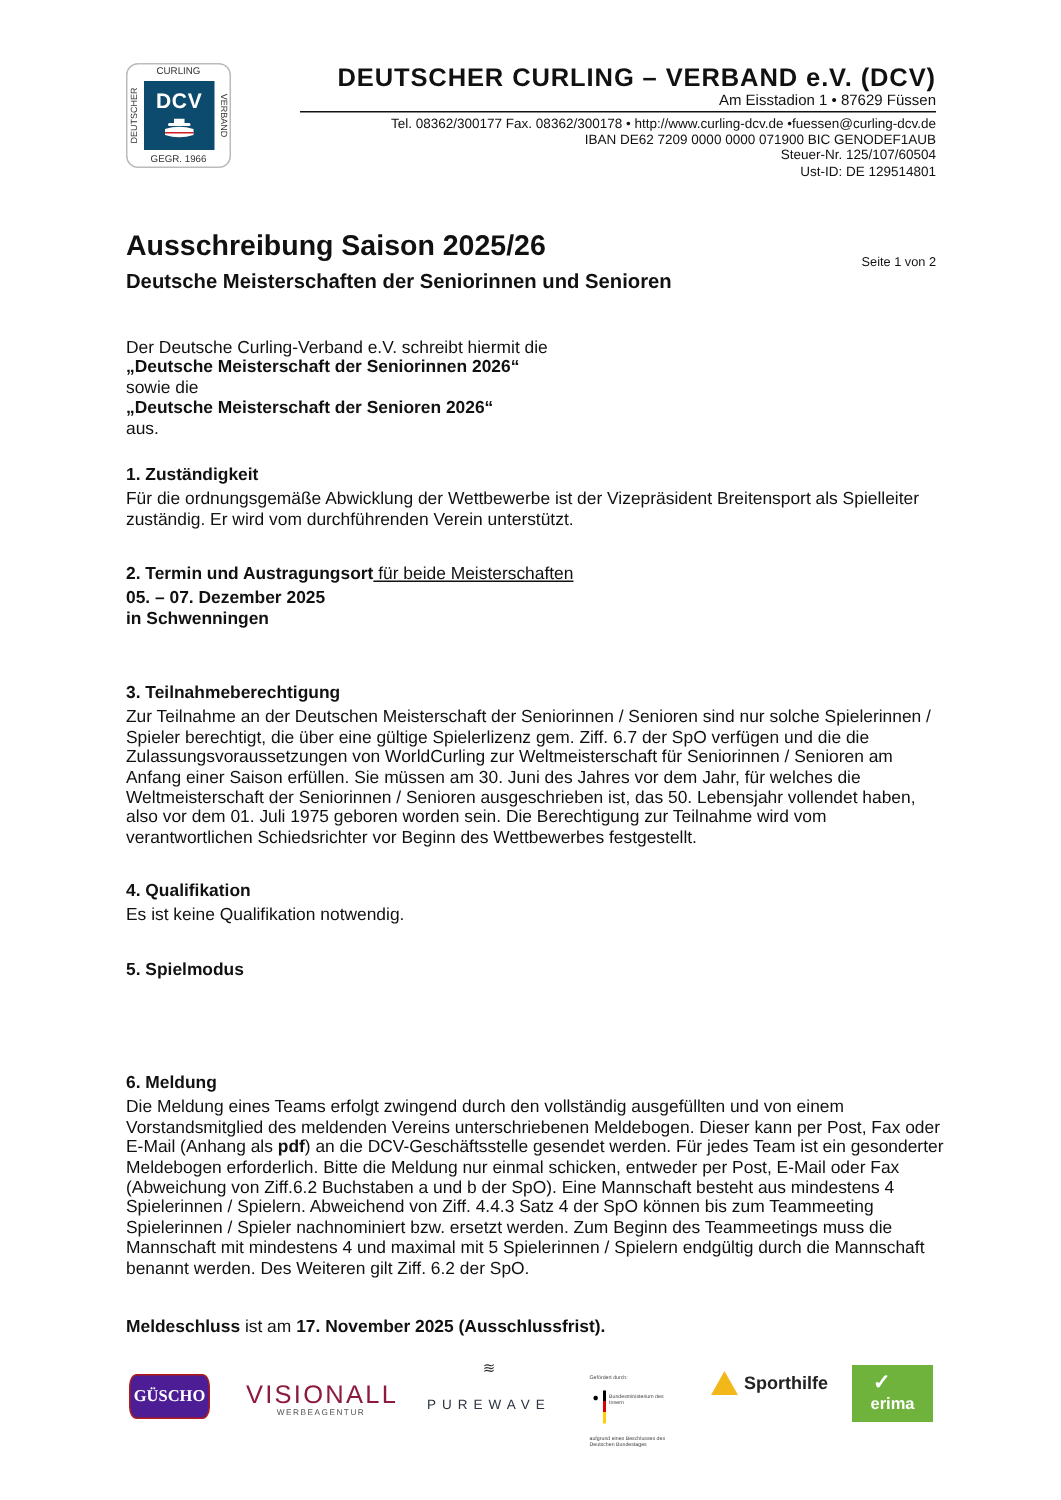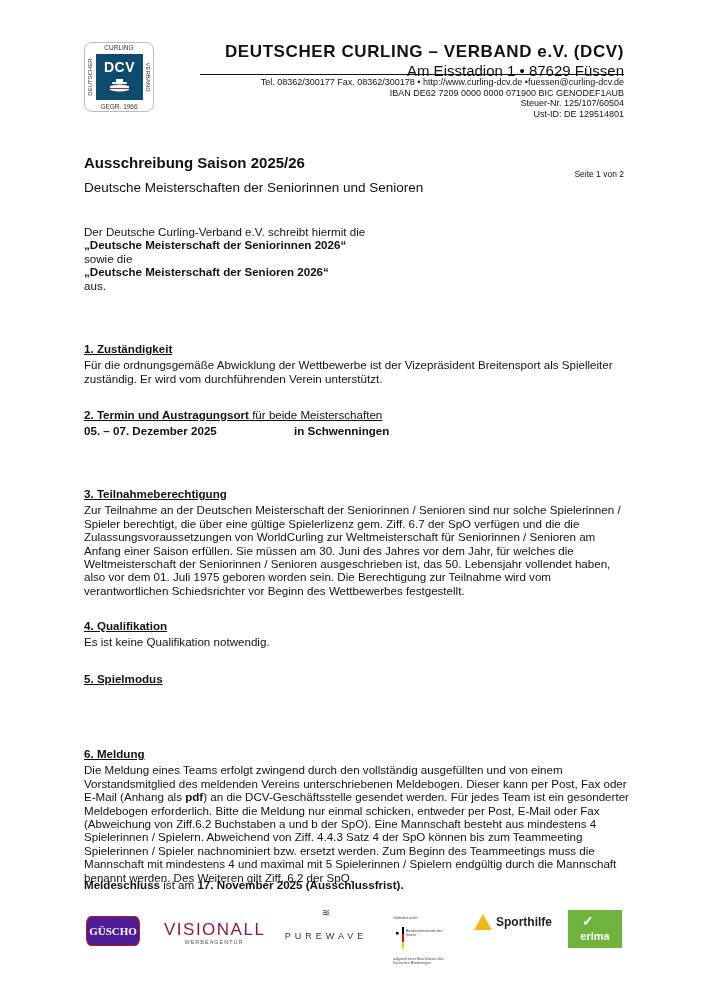--- a/index.html
+++ b/index.html
@@ -9,34 +9,34 @@
   
   .logo { left: 84px; top: 42px; width: 70px; height: 70px; border: 1px solid #bbb; border-radius: 8px; background: #fff; box-sizing: border-box; }
   .logo .red { position: absolute; left: 11px; top: 11px; width: 47px; height: 46px; background: #0c4a6e; }
   .logo .dcv { position: absolute; left: 0; right: 0; top: 5px; text-align: center; color: #fff; font-weight: bold; font-size: 14px; letter-spacing: 0.5px; }
   .logo .stone { position: absolute; left: 13px; top: 25px; width: 21px; height: 14px; }
   .logo .t-top { position: absolute; top: 1px; left: 0; right: 0; text-align: center; font-size: 6.5px; color: #333; }
   .logo .t-bot { position: absolute; bottom: 1px; left: 0; right: 0; text-align: center; font-size: 6.5px; color: #333; }
   .logo .t-left { position: absolute; left: -19px; top: 31px; width: 48px; text-align: center; font-size: 6px; color: #333; transform: rotate(-90deg); }
   .logo .t-right { position: absolute; right: -19px; top: 31px; width: 48px; text-align: center; font-size: 6px; color: #333; transform: rotate(90deg); }
   .org-title { left: 200px; top: 42px; width: 424px; text-align: right; font-weight: bold; font-size: 17px; letter-spacing: 0.6px; white-space: nowrap; }
-  .addr { left: 300px; top: 62px; width: 324px; text-align: right; font-size: 15px; white-space: nowrap; }
+  .addr { left: 300px; top: 62px; width: 324px; text-align: right; font-size: 10px; white-space: nowrap; }
   .rule { left: 200px; top: 74px; width: 424px; height: 0; border-top: 1px solid #111; }
   .contact { left: 160px; top: 77px; width: 464px; text-align: right; font-size: 9px; line-height: 10.5px; white-space: nowrap; }
   .contact div { white-space: nowrap; }
   
-  .title1 { left: 84px; top: 154px; font-weight: bold; font-size: 15px; }
+  .title1 { left: 84px; top: 154px; font-weight: bold; font-size: 19px; }
   .page-no { left: 520px; top: 169px; width: 104px; text-align: right; font-size: 8.5px; }
-  .title2 { left: 84px; top: 180px; font-weight: normal; font-size: 13.5px; }
+  .title2 { left: 84px; top: 180px; font-weight: bold; font-size: 13.5px; }
   
   .text { left: 84px; width: 545px; font-size: 11.6px; line-height: 13.4px; }
   .b { font-weight: bold; }
-  .h { font-weight: bold; text-decoration: underline; margin-bottom: 3px; margin-top: 32px; }
+  .h { font-weight: bold; margin-bottom: 3px; }
   .hn { text-decoration: underline; font-weight: normal; }
-  .date-row { display: flex; font-weight: bold; margin-top: 3px; }
+  .date-row { display: flex; font-weight: bold; margin-top: 3px; flex-direction: column; }
   .date-row .d { width: 210px; }
   
   .sponsors { left: 84px; top: 905px; width: 545px; height: 70px; }
   .gus { position: absolute; left: 2px; top: 11px; width: 54px; height: 30px; background: #4c1d95; border-radius: 5px / 8px; color: #fff; font-family: "Liberation Serif", serif; font-weight: bold; font-size: 11px; display: flex; align-items: center; justify-content: center; border: 1px solid #b21d1a; box-sizing: border-box; }
   .vis { position: absolute; left: 80px; top: 16px; width: 100px; text-align: center; }
   .vis .n { color: #8d1b3d; font-size: 17px; letter-spacing: 1.5px; line-height: 18px; }
   .vis .s { color: #555; font-size: 5.5px; letter-spacing: 1px; }
   .pw { position: absolute; left: 192px; top: 2px; width: 100px; text-align: center; }
   .pw .w { font-size: 10px; color: #333; line-height: 12px; height: 24px; }
   .pw .n { color: #2a3340; font-size: 9px; letter-spacing: 4px; }

